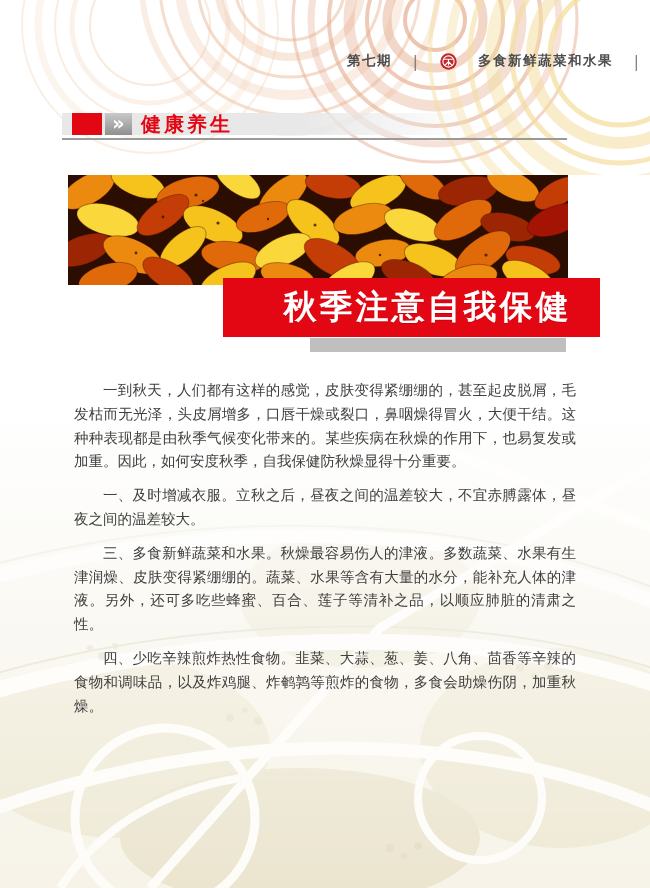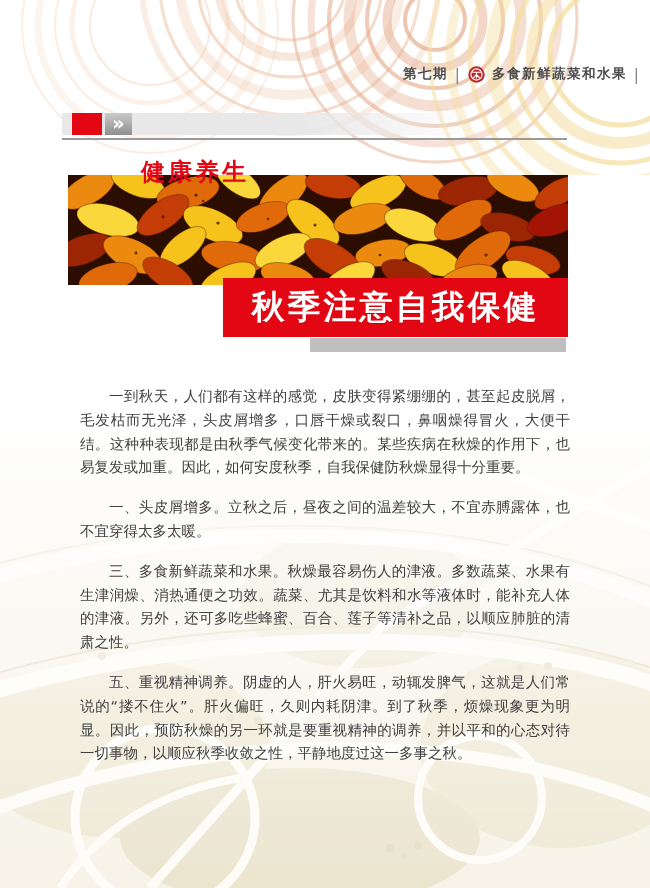--- a/index.html
+++ b/index.html
@@ -6,61 +6,61 @@
   .page{
     position:relative;width:650px;height:888px;overflow:hidden;
     background:#ffffff;
     font-family:"DejaVu Sans","Liberation Sans",sans-serif;
   }
   
   .top-arcs{position:absolute;top:0;left:0;width:650px;height:175px;z-index:1;}
   .highway{position:absolute;bottom:0;left:0;width:650px;height:470px;z-index:1;}
   
   .issue-line{
-    position:absolute;top:65px;right:10px;z-index:5;
-    display:flex;align-items:center;gap:7px;
+    position:absolute;top:52px;right:10px;z-index:5;
+    display:flex;align-items:center;gap:21px;
     color:#4d4d4d;font-size:13.5px;font-weight:700;letter-spacing:1.5px;
   }
   .issue-line .bar{color:#6f6f6f;font-weight:400;transform:scaleY(1.15);}
   .issue-logo{width:17px;height:17px;display:block;}
   
   .section-band{
     position:absolute;left:62px;top:113px;width:430px;height:22px;z-index:4;
     background:linear-gradient(to right,#e8e8e8 0%,#e8e8e8 55%,rgba(232,232,232,0) 96%);
   }
   .section-redsq{position:absolute;left:72px;top:113px;width:30px;height:22px;z-index:5;}
   .section-chevbox{
     position:absolute;left:105px;top:113px;width:27px;height:22px;z-index:5;
     background:linear-gradient(to bottom,#c9c9c9,#8f8f8f);
     display:flex;align-items:center;justify-content:center;
     color:#ffffff;font-size:19px;font-weight:700;line-height:1;padding-bottom:2px;box-sizing:border-box;
   }
   .section-title{
     position:absolute;left:141px;top:111px;z-index:5;
-    font-size:24px;font-weight:800;letter-spacing:3px;line-height:26px;margin-top:48px;
+    font-size:20px;font-weight:800;letter-spacing:3px;line-height:26px;
   }
   .section-rule{position:absolute;left:62px;top:138px;width:505px;height:2px;background:#9a9a9a;z-index:4;}
   
   .leaf-photo{position:absolute;left:68px;top:175px;width:500px;height:110px;z-index:3;}
   .title-bar{
     position:absolute;left:223px;top:278px;width:345px;height:59px;z-index:6;
-    display:flex;align-items:center;justify-content:center;
+    display:flex;align-items:center;justify-content:center;padding-left:32px;
   }
   .title-bar span{
     color:#ffffff;font-size:33px;font-weight:800;letter-spacing:3px;white-space:nowrap;
     text-shadow:0 1px 0 rgba(120,0,0,.25);
   }
   .under-bar{position:absolute;left:310px;top:338px;width:256px;height:14px;background:#bfbfbf;z-index:5;}
   
   .article{
     position:absolute;left:64px;top:369px;width:522px;z-index:5;
     color:#404040;font-size:14.5px;line-height:23.8px;
     text-align:justify;
   }
-  .article p{margin:16px;text-indent:2em;}
+  .article p{margin:10px;text-indent:2em;}
 </style>
 </head>
 <body>
 
 <div class="page">
 
   <svg class="top-arcs" viewBox="0 0 650 175">
     <g fill="none" stroke="#f3d6bd">
       <circle cx="150" cy="25" r="60" stroke-width="2" opacity=".5"></circle>
       <circle cx="150" cy="25" r="78" stroke-width="5" opacity=".35"></circle>
@@ -214,18 +214,18 @@
     </g>
   </svg>
 
   <div class="title-bar" style="background:#e30613;">
     <span>秋季注意自我保健</span>
   </div>
   <div class="under-bar"></div>
 
   <div class="article">
     <p>一到秋天，人们都有这样的感觉，皮肤变得紧绷绷的，甚至起皮脱屑，毛发枯而无光泽，头皮屑增多，口唇干燥或裂口，鼻咽燥得冒火，大便干结。这种种表现都是由秋季气候变化带来的。某些疾病在秋燥的作用下，也易复发或加重。因此，如何安度秋季，自我保健防秋燥显得十分重要。</p>
-    <p>一、头皮屑增多。立秋之后，昼夜之间的温差较大，不宜赤膊露体，也不宜穿得太多太暖。</p>
-    <p>三、多食新鲜蔬菜和水果。秋燥最容易伤人的津液。多数蔬菜、水果有生津润燥、消热通便之功效。蔬菜、尤其是饮料和水等液体时，能补充人体的津液。另外，还可多吃些蜂蜜、百合、莲子等清补之品，以顺应肺脏的清肃之性。</p>
-    <p>五、重视精神调养。阴虚的人，肝火易旺，动辄发脾气，这就是人们常说的“搂不住火”。肝火偏旺，久则内耗阴津。到了秋季，烦燥现象更为明显。因此，预防秋燥的另一环就是要重视精神的调养，并以平和的心态对待一切事物，以顺应秋季收敛之性，平静地度过这一多事之秋。</p>
+    <p>一、及时增减衣服。立秋之后，昼夜之间的温差较大，不宜赤膊露体，昼夜之间的温差较大。</p>
+    <p>三、多食新鲜蔬菜和水果。秋燥最容易伤人的津液。多数蔬菜、水果有生津润燥、皮肤变得紧绷绷的。蔬菜、水果等含有大量的水分，能补充人体的津液。另外，还可多吃些蜂蜜、百合、莲子等清补之品，以顺应肺脏的清肃之性。</p>
+    <p>四、少吃辛辣煎炸热性食物。韭菜、大蒜、葱、姜、八角、茴香等辛辣的食物和调味品，以及炸鸡腿、炸鹌鹑等煎炸的食物，多食会助燥伤阴，加重秋燥。</p>
   </div>
 
 </div>
 
 </body></html>

